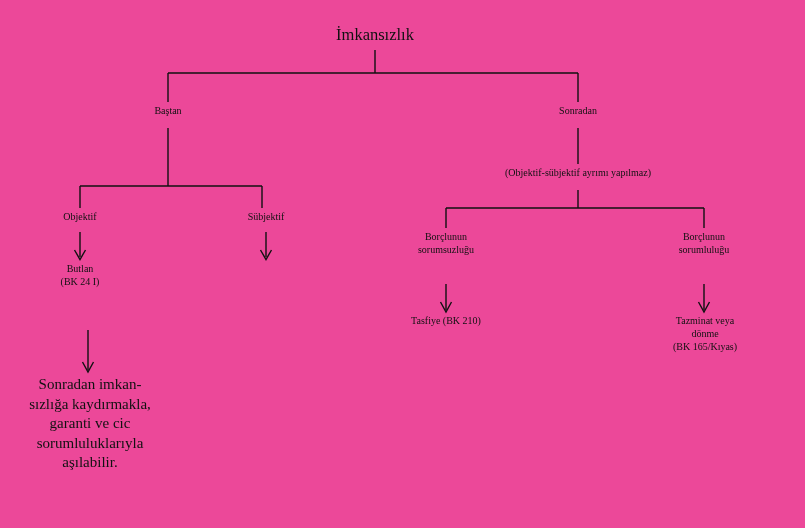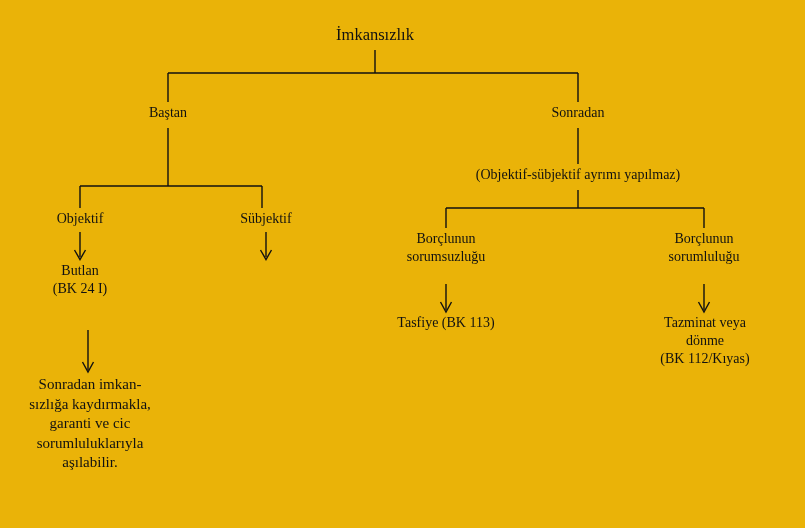--- a/index.html
+++ b/index.html
@@ -4,38 +4,38 @@
 <style>
   html, body {
     margin: 0;
     padding: 0;
     background: #ffffff;
   }
   #canvas {
     position: relative;
     width: 805px;
     height: 528px;
-    background: #eab308;
+    background: #ec4899;
     font-family: "Liberation Serif", serif;
     color: #111111;
     overflow: hidden;
   }
   .node {
     position: absolute;
     text-align: center;
     line-height: 1.30;
     color: #111111;
     font-family: "Liberation Serif", serif;
     white-space: pre-line;
   }
   .node.small {
     font-size: 15px;
   }
   .node.med {
-    font-size: 14px;
+    font-size: 10px;
   }
   .node.big {
     font-size: 16.5px;
   }
   svg.edges {
     position: absolute;
     left: 0;
     top: 0;
     width: 805px;
     height: 528px;
@@ -107,18 +107,18 @@
 sızlığa kaydırmakla,
 garanti ve cic
 sorumluluklarıyla
 aşılabilir.</div>
 
   <div class="node med" style="left:376px; top:230px; width:140px;">Borçlunun
 sorumsuzluğu</div>
   <div class="node med" style="left:634px; top:230px; width:140px;">Borçlunun
 sorumluluğu</div>
 
-  <div class="node med" style="left:366px; top:314px; width:160px;">Tasfiye (BK 113)</div>
+  <div class="node med" style="left:366px; top:314px; width:160px;">Tasfiye (BK 210)</div>
   <div class="node med" style="left:620px; top:314px; width:170px;">Tazminat veya
 dönme
-(BK 112/Kıyas)</div>
+(BK 165/Kıyas)</div>
 
 </div>
 
 </body></html>

